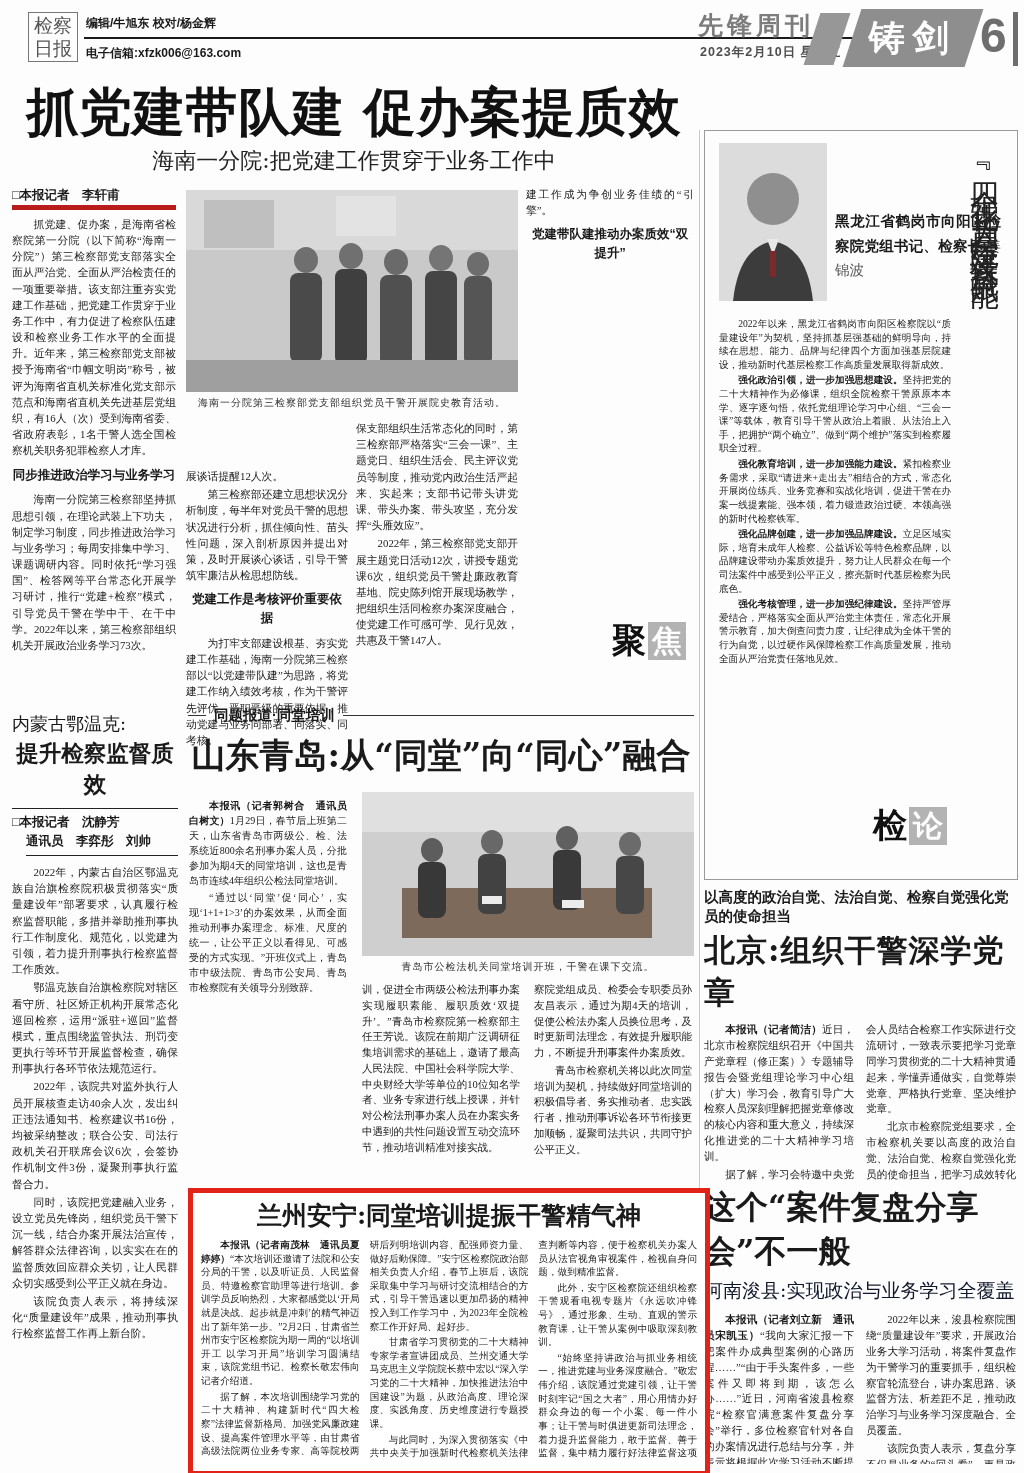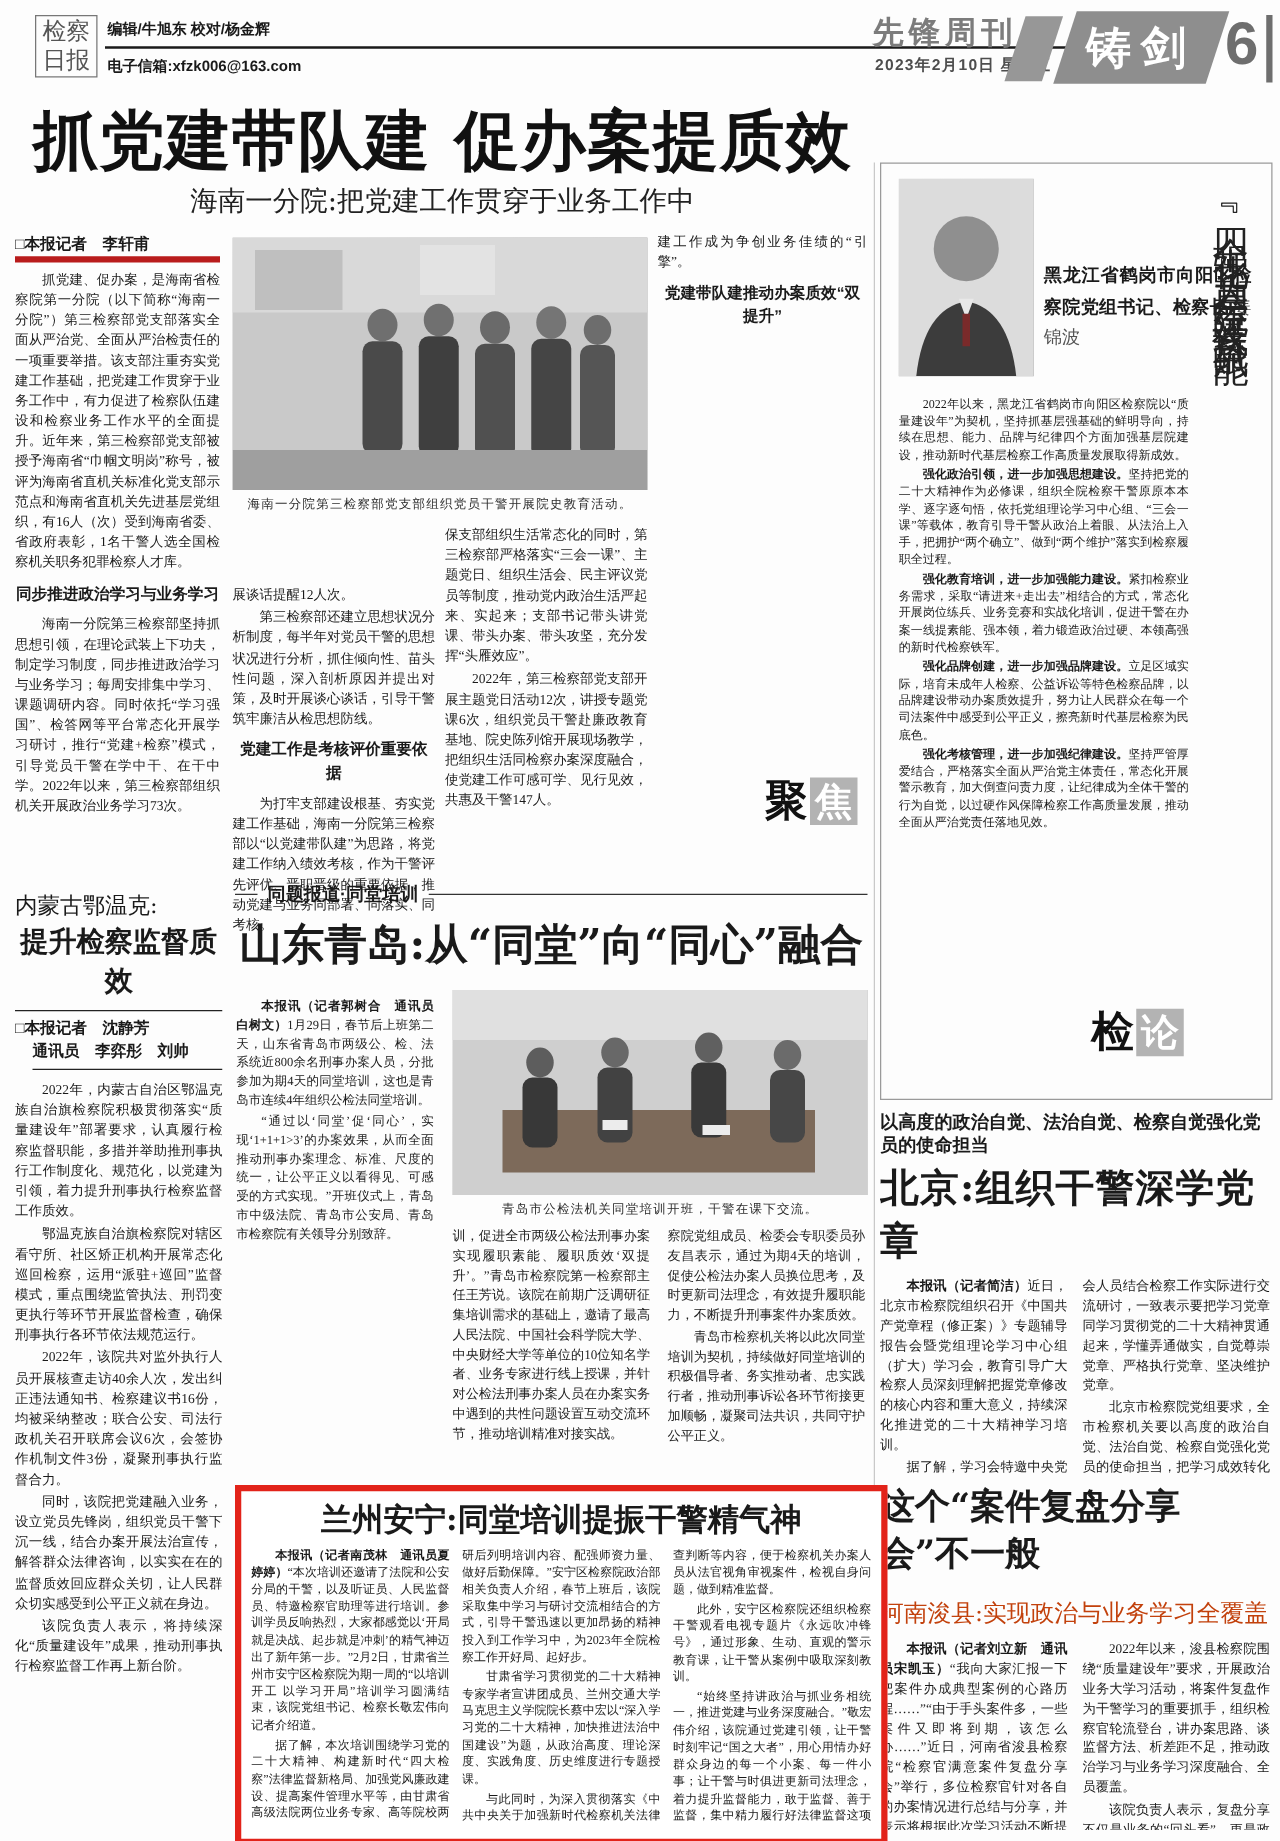--- a/index.html
+++ b/index.html
@@ -144,22 +144,22 @@
        margin-bottom:8px;">北京:组织干警深学党章</div>
   <div class="col" style="columns:2;column-gap:12px;font-size:10.6px;line-height:1.5;height:218px;">
     <p>
       <b>本报讯（记者简洁）</b><span>近日，北京市检察院组织召开《中国共产党章程（修正案）》专题辅导报告会暨党组理论学习中心组（扩大）学习会，教育引导广大检察人员深刻理解把握党章修改的核心内容和重大意义，持续深化推进党的二十大精神学习培训。</span></p>
     <p>据了解，学习会特邀中央党校专家教授作专题辅导报告，系统梳理了党章修改的历史沿革、核心要义与实践要求。会上，与会人员结合检察工作实际进行交流研讨，一致表示要把学习党章同学习贯彻党的二十大精神贯通起来，学懂弄通做实，自觉尊崇党章、严格执行党章、坚决维护党章。</p>
     <p>北京市检察院党组要求，全市检察机关要以高度的政治自觉、法治自觉、检察自觉强化党员的使命担当，把学习成效转化为依法履职、司法为民的实际行动，以检察工作现代化服务保障首都高质量发展。</p>
   </div>
 </div>
 
 <div class="abs" style="left:704px;top:1186px;width:312px;height:278px;overflow:hidden;">
-  <div style="font-family:'DejaVu Serif',serif;font-weight:bold;font-size:28px;">这个“案件复盘分享会”不一般</div>
-  <div style="font-family:'DejaVu Serif',serif;font-size:19px;margin:16px 0 8px 0;color:#c2410c;">河南浚县:实现政治与业务学习全覆盖</div>
+  <div style="font-family:'DejaVu Serif',serif;font-weight:bold;font-size:32px;">这个“案件复盘分享会”不一般</div>
+  <div style="font-family:'DejaVu Serif',serif;font-size:19px;margin:4px 0 8px 0;color:#0f172a;">河南浚县:实现政治与业务学习全覆盖</div>
   <div class="col" style="font-size:10.6px;line-height:1.5;height:196px;columns:2;column-gap:12px;">
     <p>
       <b>本报讯（记者刘立新　通讯员宋凯玉）</b><span>“我向大家汇报一下把案件办成典型案例的心路历程……”“由于手头案件多，一些案件又即将到期，该怎么办……”近日，河南省浚县检察院“检察官满意案件复盘分享会”举行，多位检察官针对各自的办案情况进行总结与分享，并表示将根据此次学习活动不断提升工作质效。</span></p>
     <p>2022年以来，浚县检察院围绕“质量建设年”要求，开展政治业务大学习活动，将案件复盘作为干警学习的重要抓手，组织检察官轮流登台，讲办案思路、谈监督方法、析差距不足，推动政治学习与业务学习深度融合、全员覆盖。</p>
     <p>该院负责人表示，复盘分享不仅是业务的“回头看”，更是政治上的再淬炼，下一步将持续完善复盘机制，以高质量办案回应人民群众新期待。</p>
   </div>
 </div>
 
 <div class="abs col" style="left:12px;top:712px;width:166px;height:752px;">
   <div style="font-family:'DejaVu Serif',serif;font-size:18px;font-weight:500;">内蒙古鄂温克:</div>

